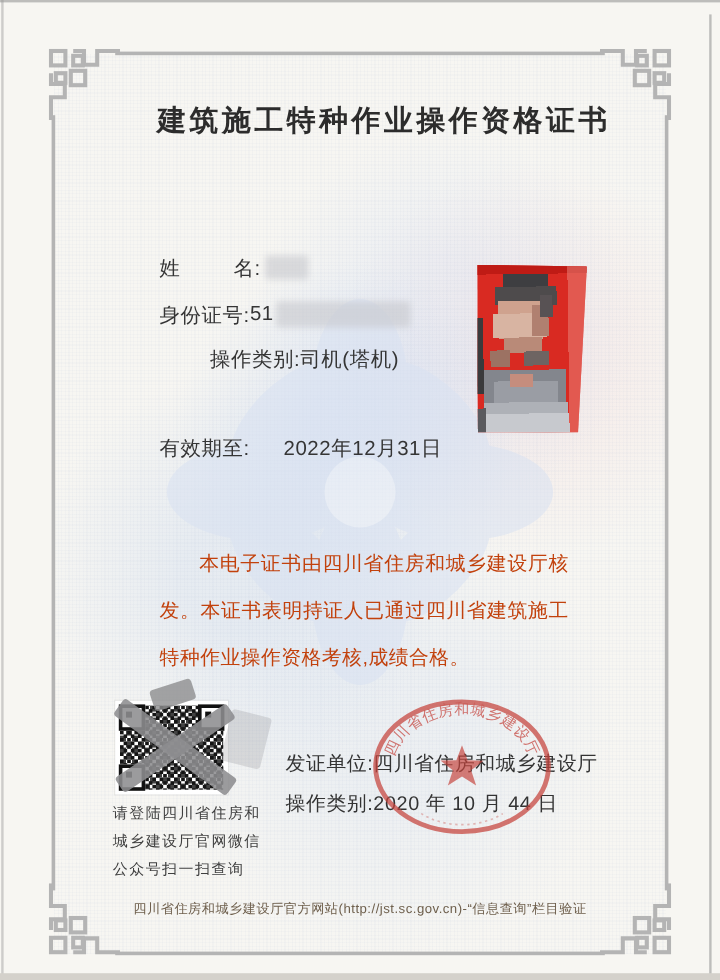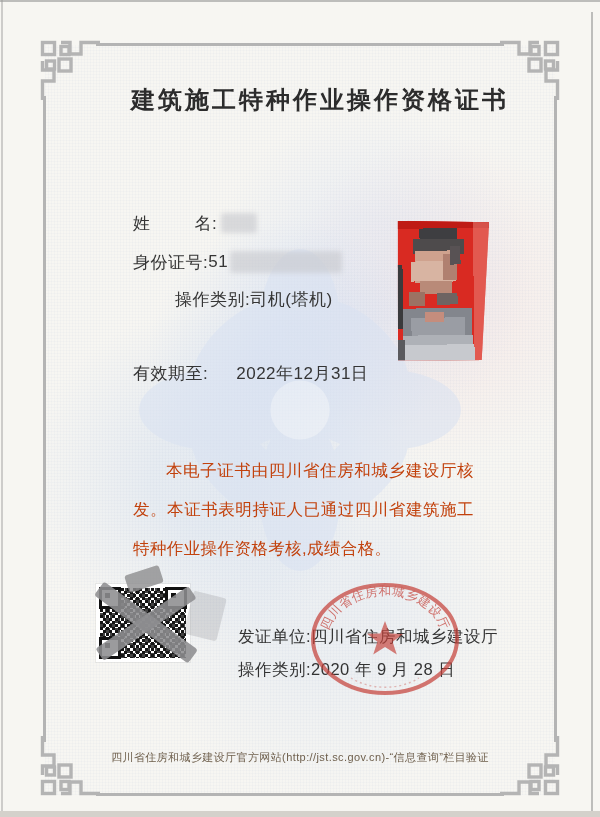--- a/index.html
+++ b/index.html
@@ -235,28 +235,33 @@
   <div class="qr">
     <div class="qr-noise"></div>
     <div class="finder f-tl"></div>
     <div class="finder f-tr"></div>
     <div class="finder f-bl"></div>
     <div class="smudge sm-a"></div>
     <div class="smudge sm-b"></div>
     <div class="smudge sm-c"></div>
     <div class="smudge sm-d"></div>
   </div>
+  <div class="qr-caption">
+    <div>请登陆四川省住房和</div>
+    <div>城乡建设厅官网微信</div>
+    <div>公众号扫一扫查询</div>
+  </div>
 
   <div class="issue-row row-unit">
     <span>发证单位:</span>
     <span>四川省住房和城乡建设厅</span>
   </div>
   <div class="issue-row row-date">
     <span>操作类别:</span>
-    <span>2020 年 9 月 28 日</span>
+    <span>2020 年 10 月 44 日</span>
   </div>
 
   <svg class="seal" viewBox="0 0 164 130">
     <defs>
       <path id="sealArc" d="M 24.9 58 A 58 46 0 0 1 139.1 58" fill="none"></path>
     </defs>
     <ellipse cx="82" cy="64" rx="72" ry="54" fill="none" stroke="#c5433c" stroke-width="4" opacity=".85"></ellipse>
     <polygon points="82,46 86.7,58.5 100,58.9 89.6,66.8 93.8,79.5 82,72 70.2,79.5 74.4,66.8 64,58.8 77.3,58.5" fill="#c5433c" opacity=".8"></polygon>
     <text font-size="12.5" fill="#c5433c" opacity=".85" letter-spacing="0.5" font-family="Liberation Sans, DejaVu Sans, sans-serif">
       <textPath href="#sealArc" startOffset="50%" text-anchor="middle">四川省住房和城乡建设厅</textPath>

